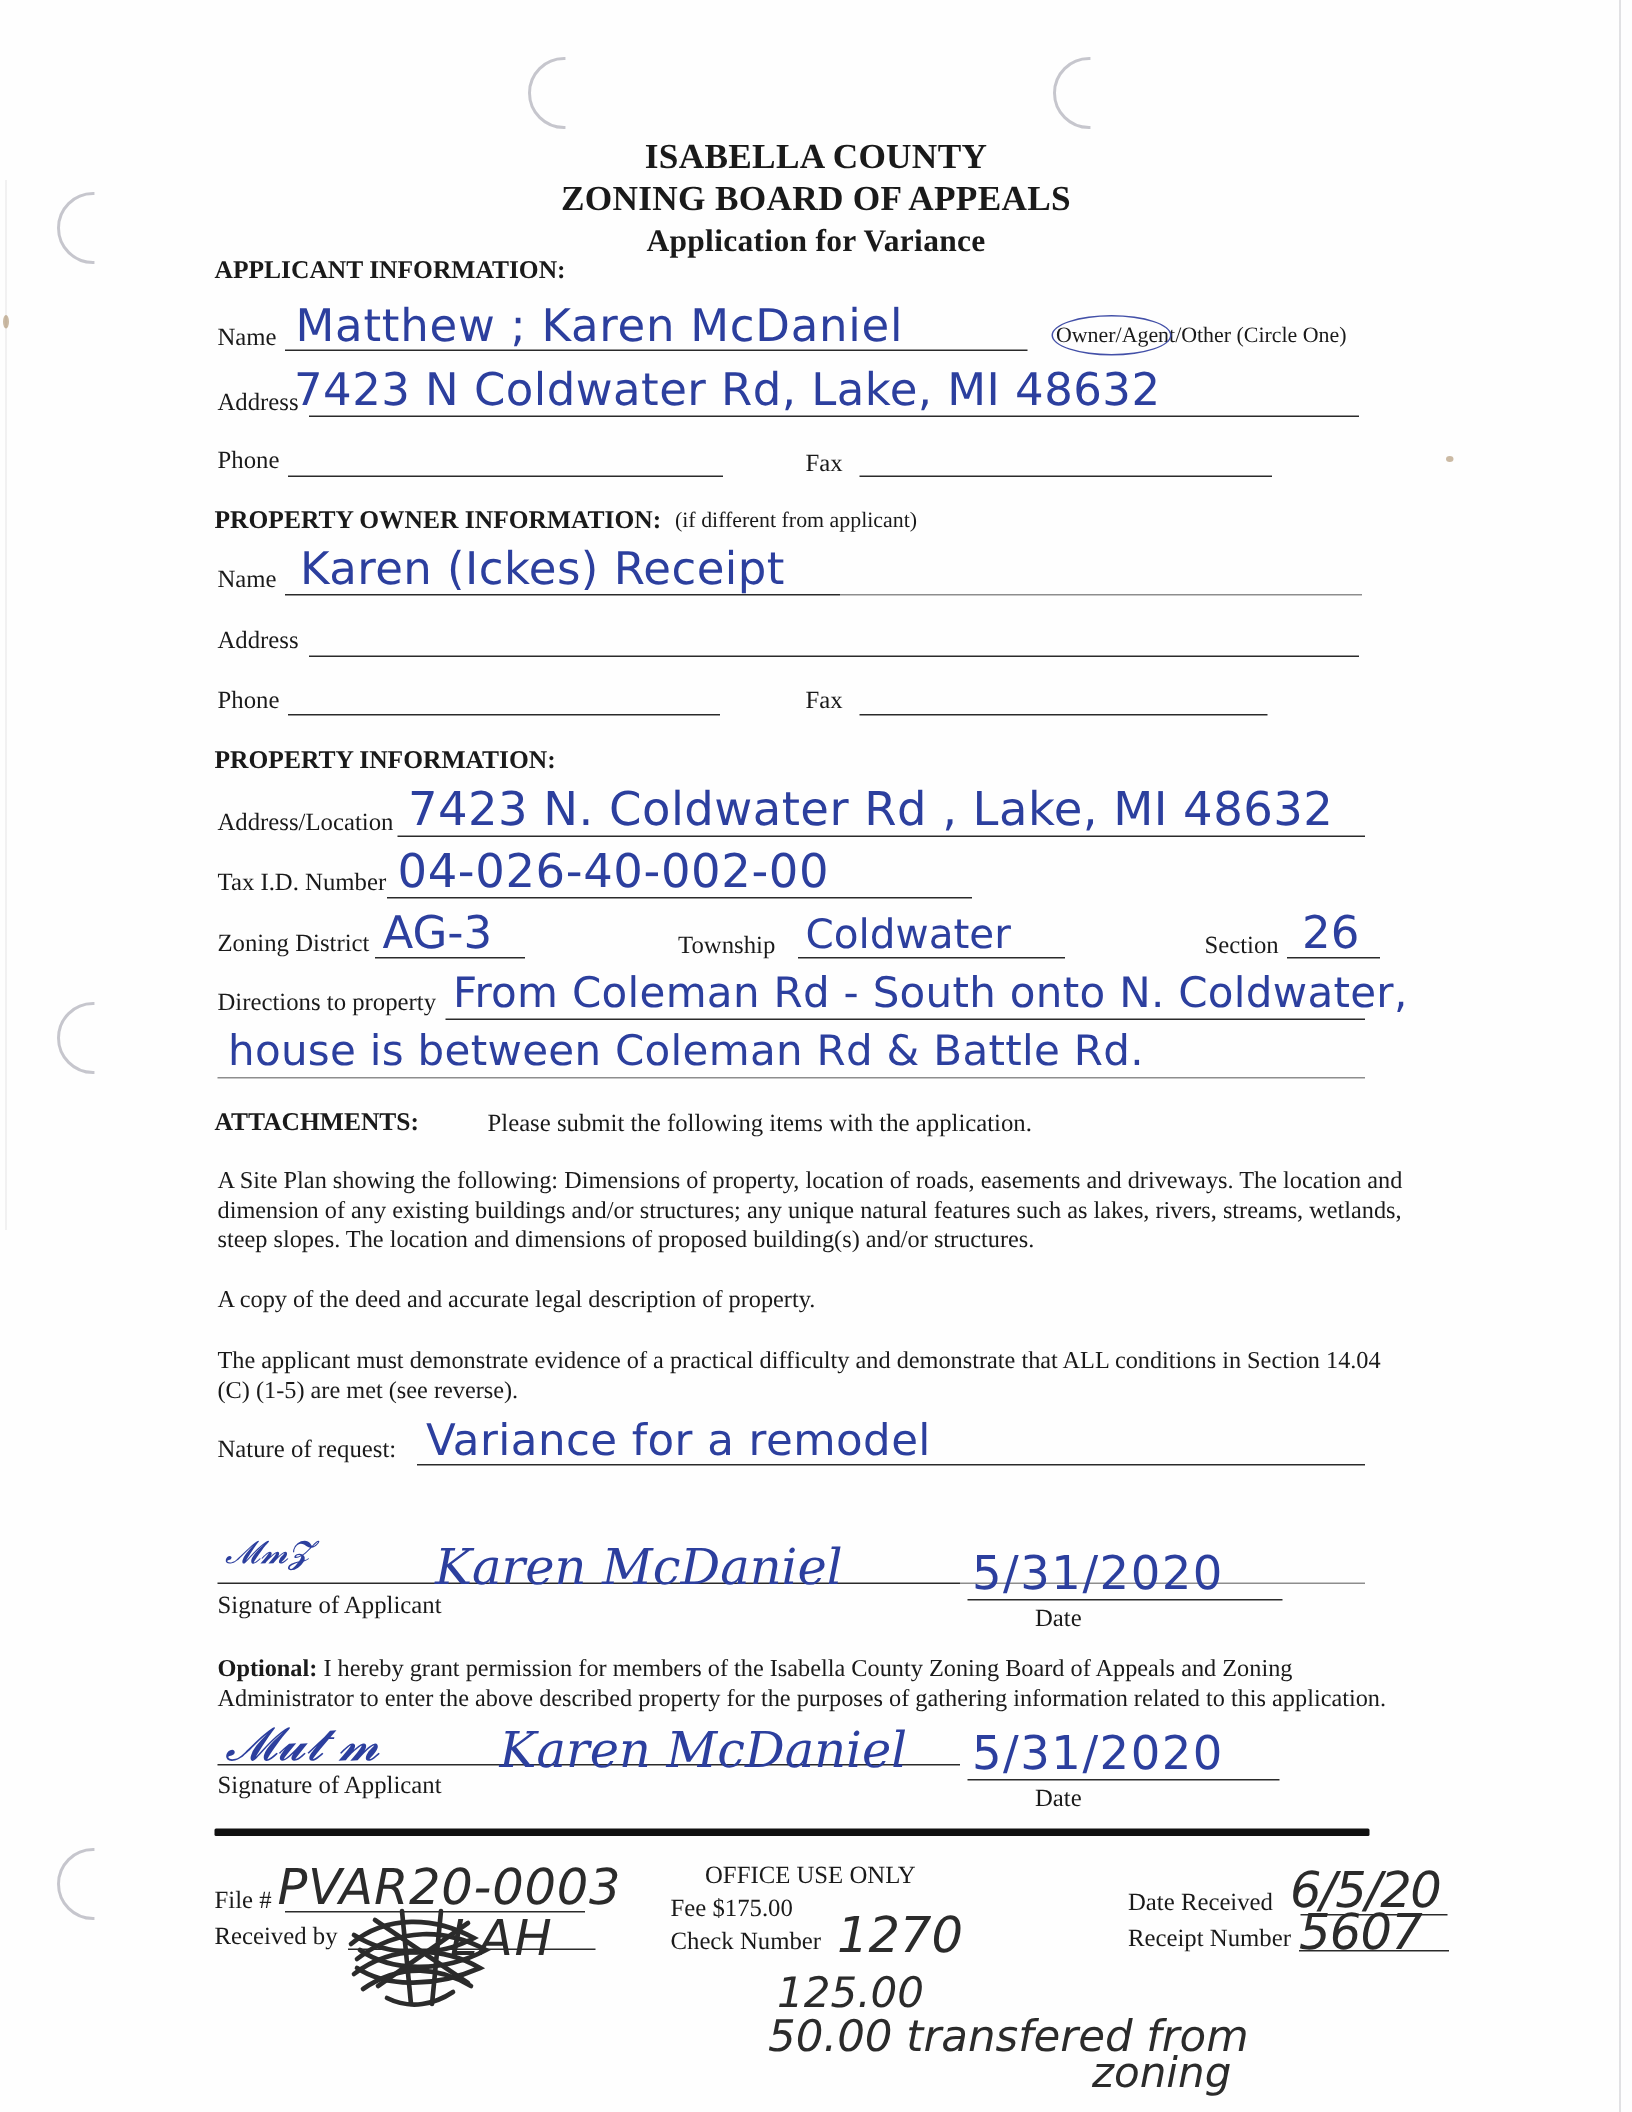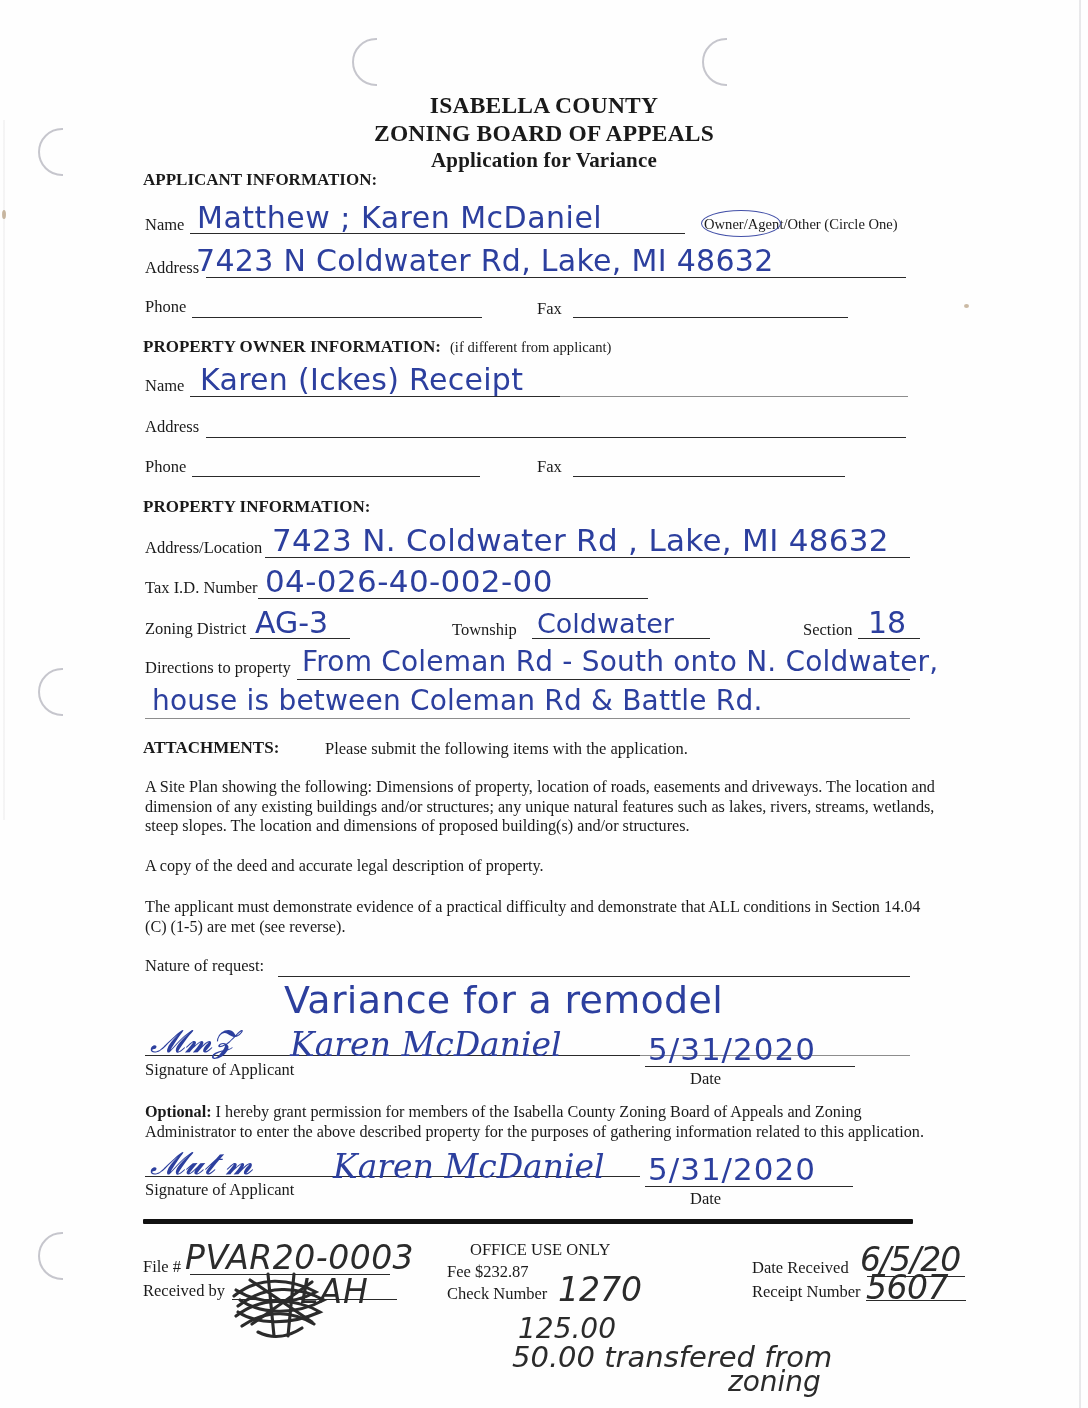--- a/index.html
+++ b/index.html
@@ -111,42 +111,42 @@
   <div class="lbl" style="top:619px;left:145px;" data-bind="property_section.zoning_district_label">Zoning District</div>
   <div class="rule" style="top:638px;left:250px;width:100px;"></div>
   <div class="hw" style="top:605px;left:255px;font-size:30px;" data-bind="property_section.zoning_district_value">AG-3</div>
 
   <div class="lbl" style="top:620px;left:452px;" data-bind="property_section.township_label">Township</div>
   <div class="rule" style="top:638px;left:532px;width:178px;"></div>
   <div class="hw" style="top:608px;left:537px;font-size:27px;" data-bind="property_section.township_value">Coldwater</div>
 
   <div class="lbl" style="top:620px;left:803px;" data-bind="property_section.section_label">Section</div>
   <div class="rule" style="top:638px;left:858px;width:62px;"></div>
-  <div class="hw" style="top:605px;left:868px;font-size:30px;" data-bind="property_section.section_value">18</div>
+  <div class="hw" style="top:605px;left:868px;font-size:30px;" data-bind="property_section.section_value">26</div>
 
   <div class="lbl" style="top:658px;left:145px;" data-bind="property_section.directions_label">Directions to property</div>
   <div class="rule" style="top:679px;left:297px;width:613px;"></div>
   <div class="hw" style="top:645px;left:302px;font-size:28px;letter-spacing:.2px;" data-bind="property_section.directions_line1">From Coleman Rd - South onto N. Coldwater,</div>
   <div class="rule faint" style="top:718px;left:145px;width:765px;"></div>
   <div class="hw" style="top:684px;left:152px;font-size:28px;letter-spacing:.2px;" data-bind="property_section.directions_line2">house is between Coleman Rd &amp; Battle Rd.</div>
 
   <div class="sec" style="top:738px;left:143px;" data-bind="attachments_section.heading">ATTACHMENTS:</div>
   <div class="lbl" style="top:739px;left:325px;" data-bind="attachments_section.heading_note">Please submit the following items with the application.</div>
 
   <div class="para" style="top:778px;left:145px;" data-bind="attachments_section.paragraph1">A Site Plan showing the following: Dimensions of property, location of roads, easements and driveways. The location and dimension of any existing buildings and/or structures; any unique natural features such as lakes, rivers, streams, wetlands, steep slopes. The location and dimensions of proposed building(s) and/or structures.</div>
   <div class="para" style="top:857px;left:145px;" data-bind="attachments_section.paragraph2">A copy of the deed and accurate legal description of property.</div>
   <div class="para" style="top:898px;left:145px;" data-bind="attachments_section.paragraph3">The applicant must demonstrate evidence of a practical difficulty and demonstrate that ALL conditions in Section 14.04 (C) (1-5) are met (see reverse).</div>
 
   <div class="lbl" style="top:956px;left:145px;" data-bind="request_section.label">Nature of request:</div>
   <div class="rule" style="top:976px;left:278px;width:632px;"></div>
-  <div class="hw" style="top:943px;left:284px;font-size:38px;letter-spacing:.3px;margin-top:35px;" data-bind="request_section.value">Variance for a remodel</div>
+  <div class="hw" style="top:943px;left:284px;font-size:29px;letter-spacing:.3px;" data-bind="request_section.value">Variance for a remodel</div>
 
   <div class="rule" style="top:1055px;left:145px;width:495px;"></div>
   <div class="rule faint" style="top:1055px;left:640px;width:270px;"></div>
-  <div class="sig" style="top:1023px;left:150px;font-size:31px;">𝓜𝓶𝓩</div>
+  <div class="sig" style="top:1023px;left:150px;font-size:21px;">𝓜𝓶𝓩</div>
   <div class="sig" style="top:1025px;left:290px;font-size:33px;" data-bind="signature_block_1.signature_value">Karen McDaniel</div>
   <div class="lbl" style="top:1060px;left:145px;" data-bind="signature_block_1.signature_label">Signature of Applicant</div>
   <div class="rule" style="top:1066px;left:645px;width:210px;"></div>
   <div class="hw" style="top:1031px;left:648px;font-size:31px;letter-spacing:1px;" data-bind="signature_block_1.date_value">5/31/2020</div>
   <div class="lbl" style="top:1069px;left:690px;" data-bind="signature_block_1.date_label">Date</div>
 
   <div class="para" style="top:1103px;left:145px;"><b data-bind="optional_section.bold_lead">Optional:</b><span data-bind="optional_section.text"> I hereby grant permission for members of the Isabella County Zoning Board of Appeals and Zoning Administrator to enter the above described property for the purposes of gathering information related to this application.</span></div>
 
   <div class="rule" style="top:1176px;left:145px;width:495px;"></div>
   <div class="sig" style="top:1145px;left:150px;font-size:31px;">𝓜𝓾𝓽 𝓶</div>
@@ -170,21 +170,21 @@
       <path d="M10 40 C38 18, 70 20, 96 34 C66 50, 32 48, 12 34"></path>
       <path d="M8 50 C34 30, 68 32, 92 46 C60 60, 28 58, 10 46"></path>
       <path d="M14 60 C40 42, 66 46, 86 58"></path>
       <path d="M22 14 L84 56 M84 16 L24 58 M40 8 L46 70 M66 8 L60 70"></path>
       <path d="M30 66 C46 74, 62 70, 74 62"></path>
     </g>
   </svg>
   <div class="pencil" style="top:1272px;left:300px;font-size:33px;font-style:italic;letter-spacing:1px;" data-bind="office_use.received_by_value">LAH</div>
 
   <div class="lbl" style="top:1240px;left:470px;text-align:center;" data-bind="office_use.heading">OFFICE USE ONLY</div>
-  <div class="lbl" style="top:1262px;left:447px;" data-bind="office_use.fee_label">Fee $232.87</div>
+  <div class="lbl" style="top:1262px;left:447px;" data-bind="office_use.fee_label">Fee $175.00</div>
   <div class="lbl" style="top:1284px;left:447px;" data-bind="office_use.check_number_label">Check Number</div>
   <div class="pencil" style="top:1270px;left:558px;font-size:33px;font-style:italic;" data-bind="office_use.check_number_value">1270</div>
 
   <div class="lbl" style="top:1258px;left:752px;" data-bind="office_use.date_received_label">Date Received</div>
   <div class="rule" style="top:1276px;left:867px;width:98px;"></div>
   <div class="pencil" style="top:1240px;left:860px;font-size:33px;font-style:italic;letter-spacing:-1px;" data-bind="office_use.date_received_value">6/5/20</div>
 
   <div class="lbl" style="top:1282px;left:752px;" data-bind="office_use.receipt_number_label">Receipt Number</div>
   <div class="rule" style="top:1300px;left:866px;width:100px;"></div>
   <div class="pencil" style="top:1268px;left:866px;font-size:33px;font-style:italic;letter-spacing:-.5px;" data-bind="office_use.receipt_number_value">5607</div>

